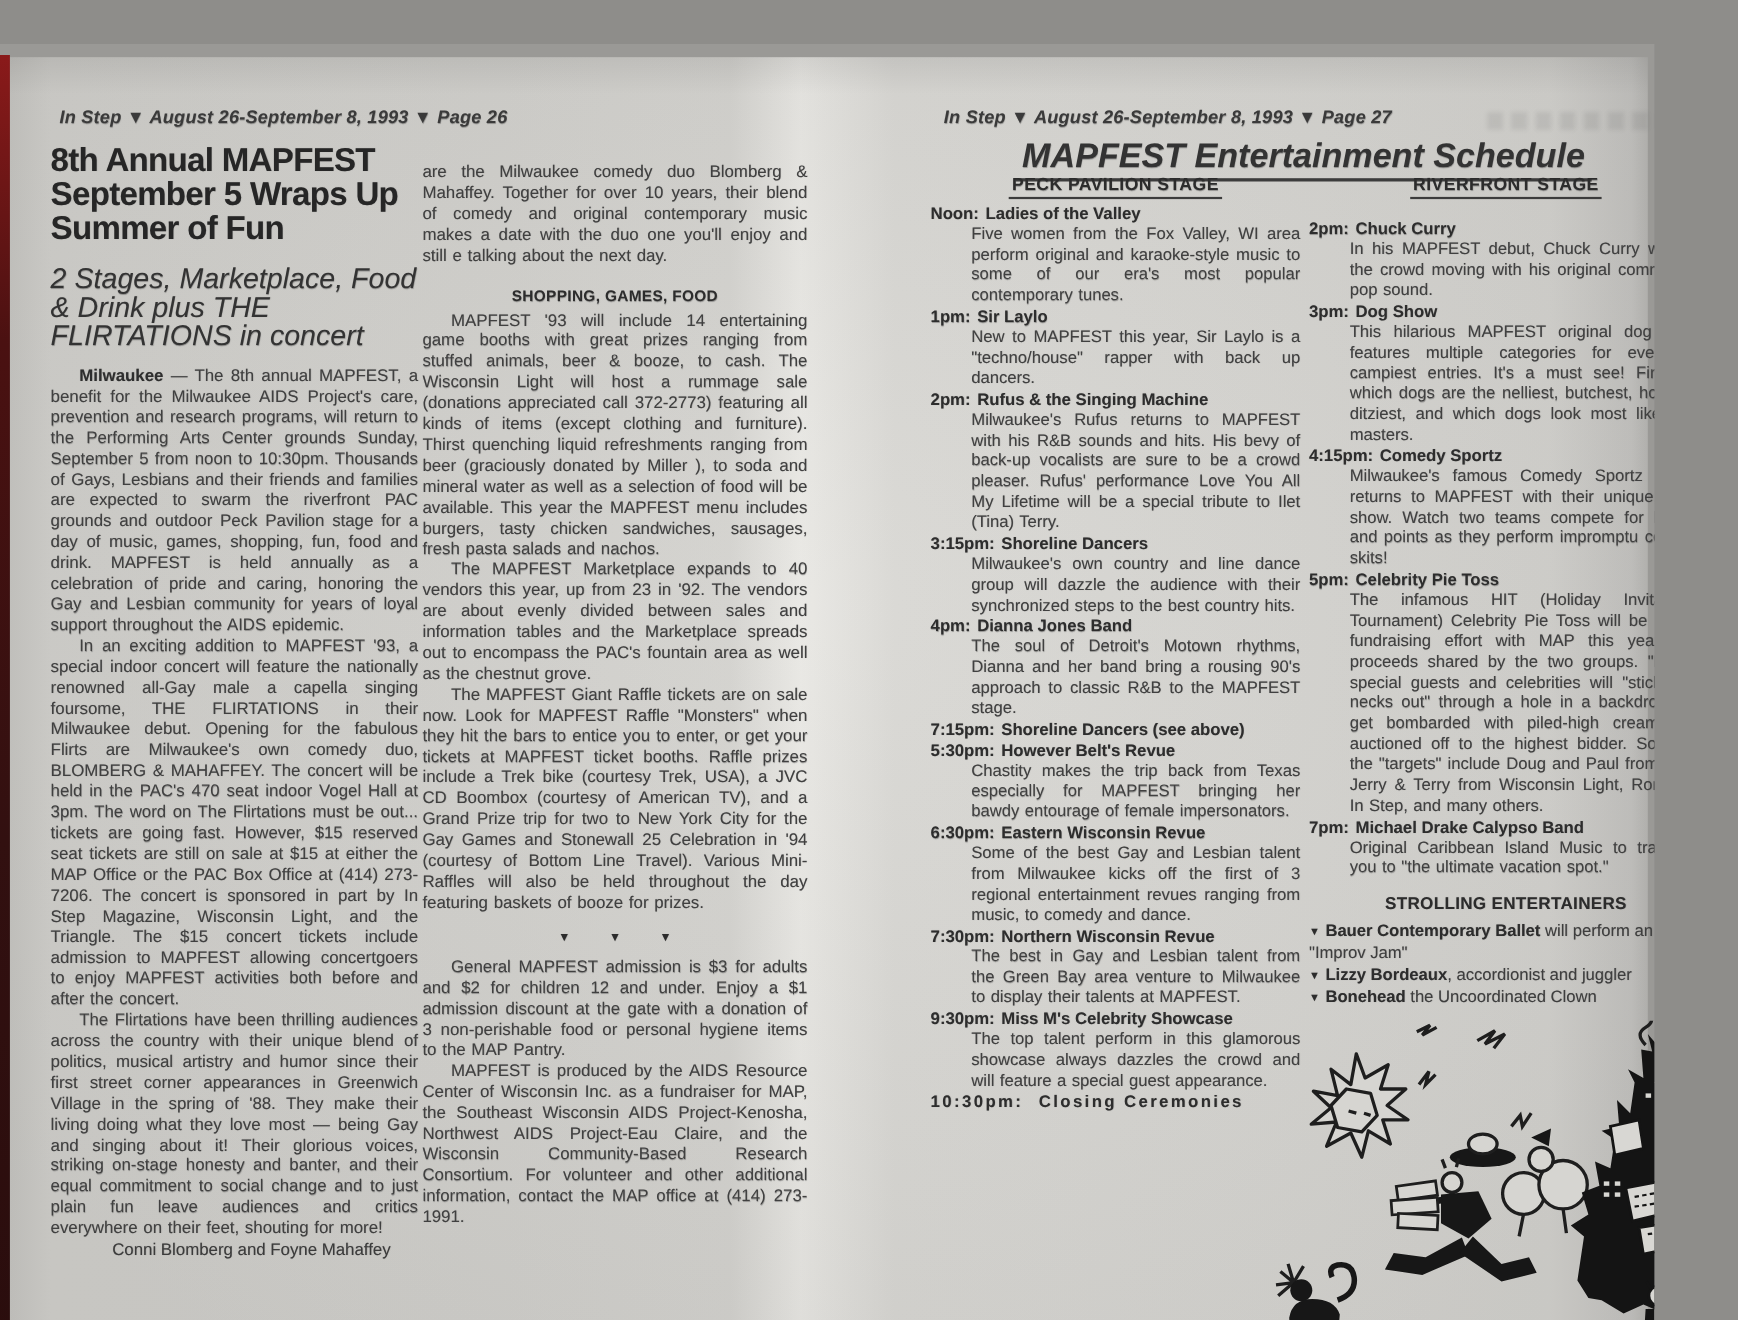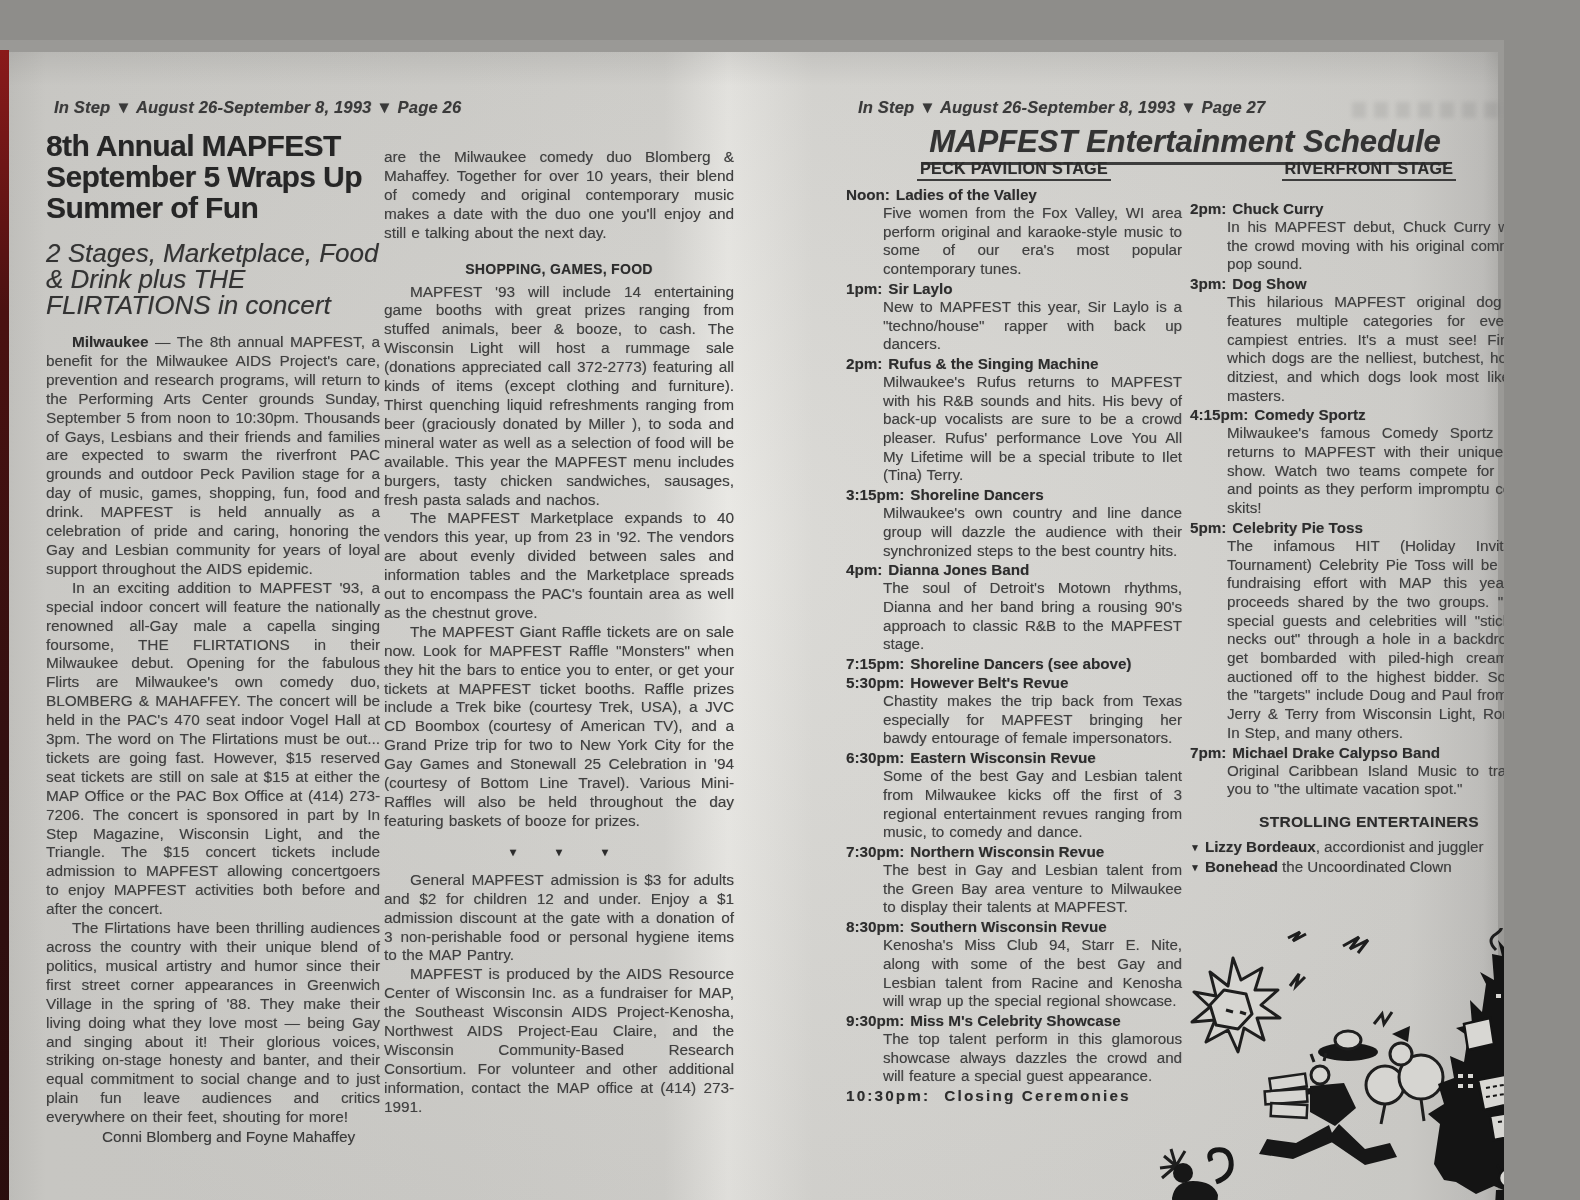--- a/index.html
+++ b/index.html
@@ -148,24 +148,20 @@
       </div>
       <div class="entry">
         <div class="entry-title"><span class="t">6:30pm:</span><span class="n">Eastern Wisconsin Revue</span></div>
         <div class="entry-desc">Some of the best Gay and Lesbian talent from Milwaukee kicks off the first of 3 regional entertainment revues ranging from music, to comedy and dance.</div>
       </div>
       <div class="entry">
         <div class="entry-title"><span class="t">7:30pm:</span><span class="n">Northern Wisconsin Revue</span></div>
         <div class="entry-desc">The best in Gay and Lesbian talent from the Green Bay area venture to Milwaukee to display their talents at MAPFEST.</div>
       </div>
       <div class="entry">
-        <div class="entry-title"><span class="t">8:30pm:</span><span class="n">Southern Wisconsin Revue</span></div>
-        <div class="entry-desc">Kenosha's Miss Club 94, Starr E. Nite, along with some of the best Gay and Lesbian talent from Racine and Kenosha will wrap up the special regional showcase.</div>
-      </div>
-      <div class="entry">
         <div class="entry-title"><span class="t">9:30pm:</span><span class="n">Miss M's Celebrity Showcase</span></div>
         <div class="entry-desc">The top talent perform in this glamorous showcase always dazzles the crowd and will feature a special guest appearance.</div>
       </div>
       <div class="entry entry-spaced">
         <div class="entry-title"><span class="t">10:30pm:</span><span class="n">Closing Ceremonies</span></div>
       </div>
     </div>
 
     <div class="stage-col river-col">
       <div class="stage-head-wrap">
@@ -187,20 +183,21 @@
         <div class="entry-title"><span class="t">5pm:</span><span class="n">Celebrity Pie Toss</span></div>
         <div class="entry-desc">The infamous HIT (Holiday Invitational Tournament) Celebrity Pie Toss will be a joint fundraising effort with MAP this year with proceeds shared by the two groups. "Lucky" special guests and celebrities will "stick their necks out" through a hole in a backdrop and get bombarded with piled-high cream pies auctioned off to the highest bidder. Some of the "targets" include Doug and Paul from MAP, Jerry &amp; Terry from Wisconsin Light, Ron from In Step, and many others.</div>
       </div>
       <div class="entry">
         <div class="entry-title"><span class="t">7pm:</span><span class="n">Michael Drake Calypso Band</span></div>
         <div class="entry-desc">Original Caribbean Island Music to transport you to "the ultimate vacation spot."</div>
       </div>
 
       <div class="strolling">
         <div class="strolling-heading">STROLLING ENTERTAINERS</div>
+        <div class="strolling-item"><span class="bullet">▼</span><span class="name">Bauer Contemporary Ballet</span><span> will perform an "Improv Jam"</span></div>
         <div class="strolling-item"><span class="bullet">▼</span><span class="name">Lizzy Bordeaux</span><span>, accordionist and juggler</span></div>
         <div class="strolling-item"><span class="bullet">▼</span><span class="name">Bonehead</span><span> the Uncoordinated Clown</span></div>
       </div>
     </div>
 
     <svg class="illustration" viewBox="0 0 432 310">
       <g stroke="#1e1e1e" stroke-width="3" fill="none" stroke-linejoin="round">
         <polygon points="95,30 103,52 124,40 117,62 140,62 123,77 142,90 119,90 126,112 106,100 100,124 90,102 68,114 77,92 54,94 72,79 56,64 78,68 72,44 90,58" fill="#d6d5d1"></polygon>
         <polygon points="86,62 108,66 114,86 100,101 78,97 72,77" fill="#d6d5d1"></polygon>
         <line x1="88" y1="82" x2="95" y2="84"></line>

